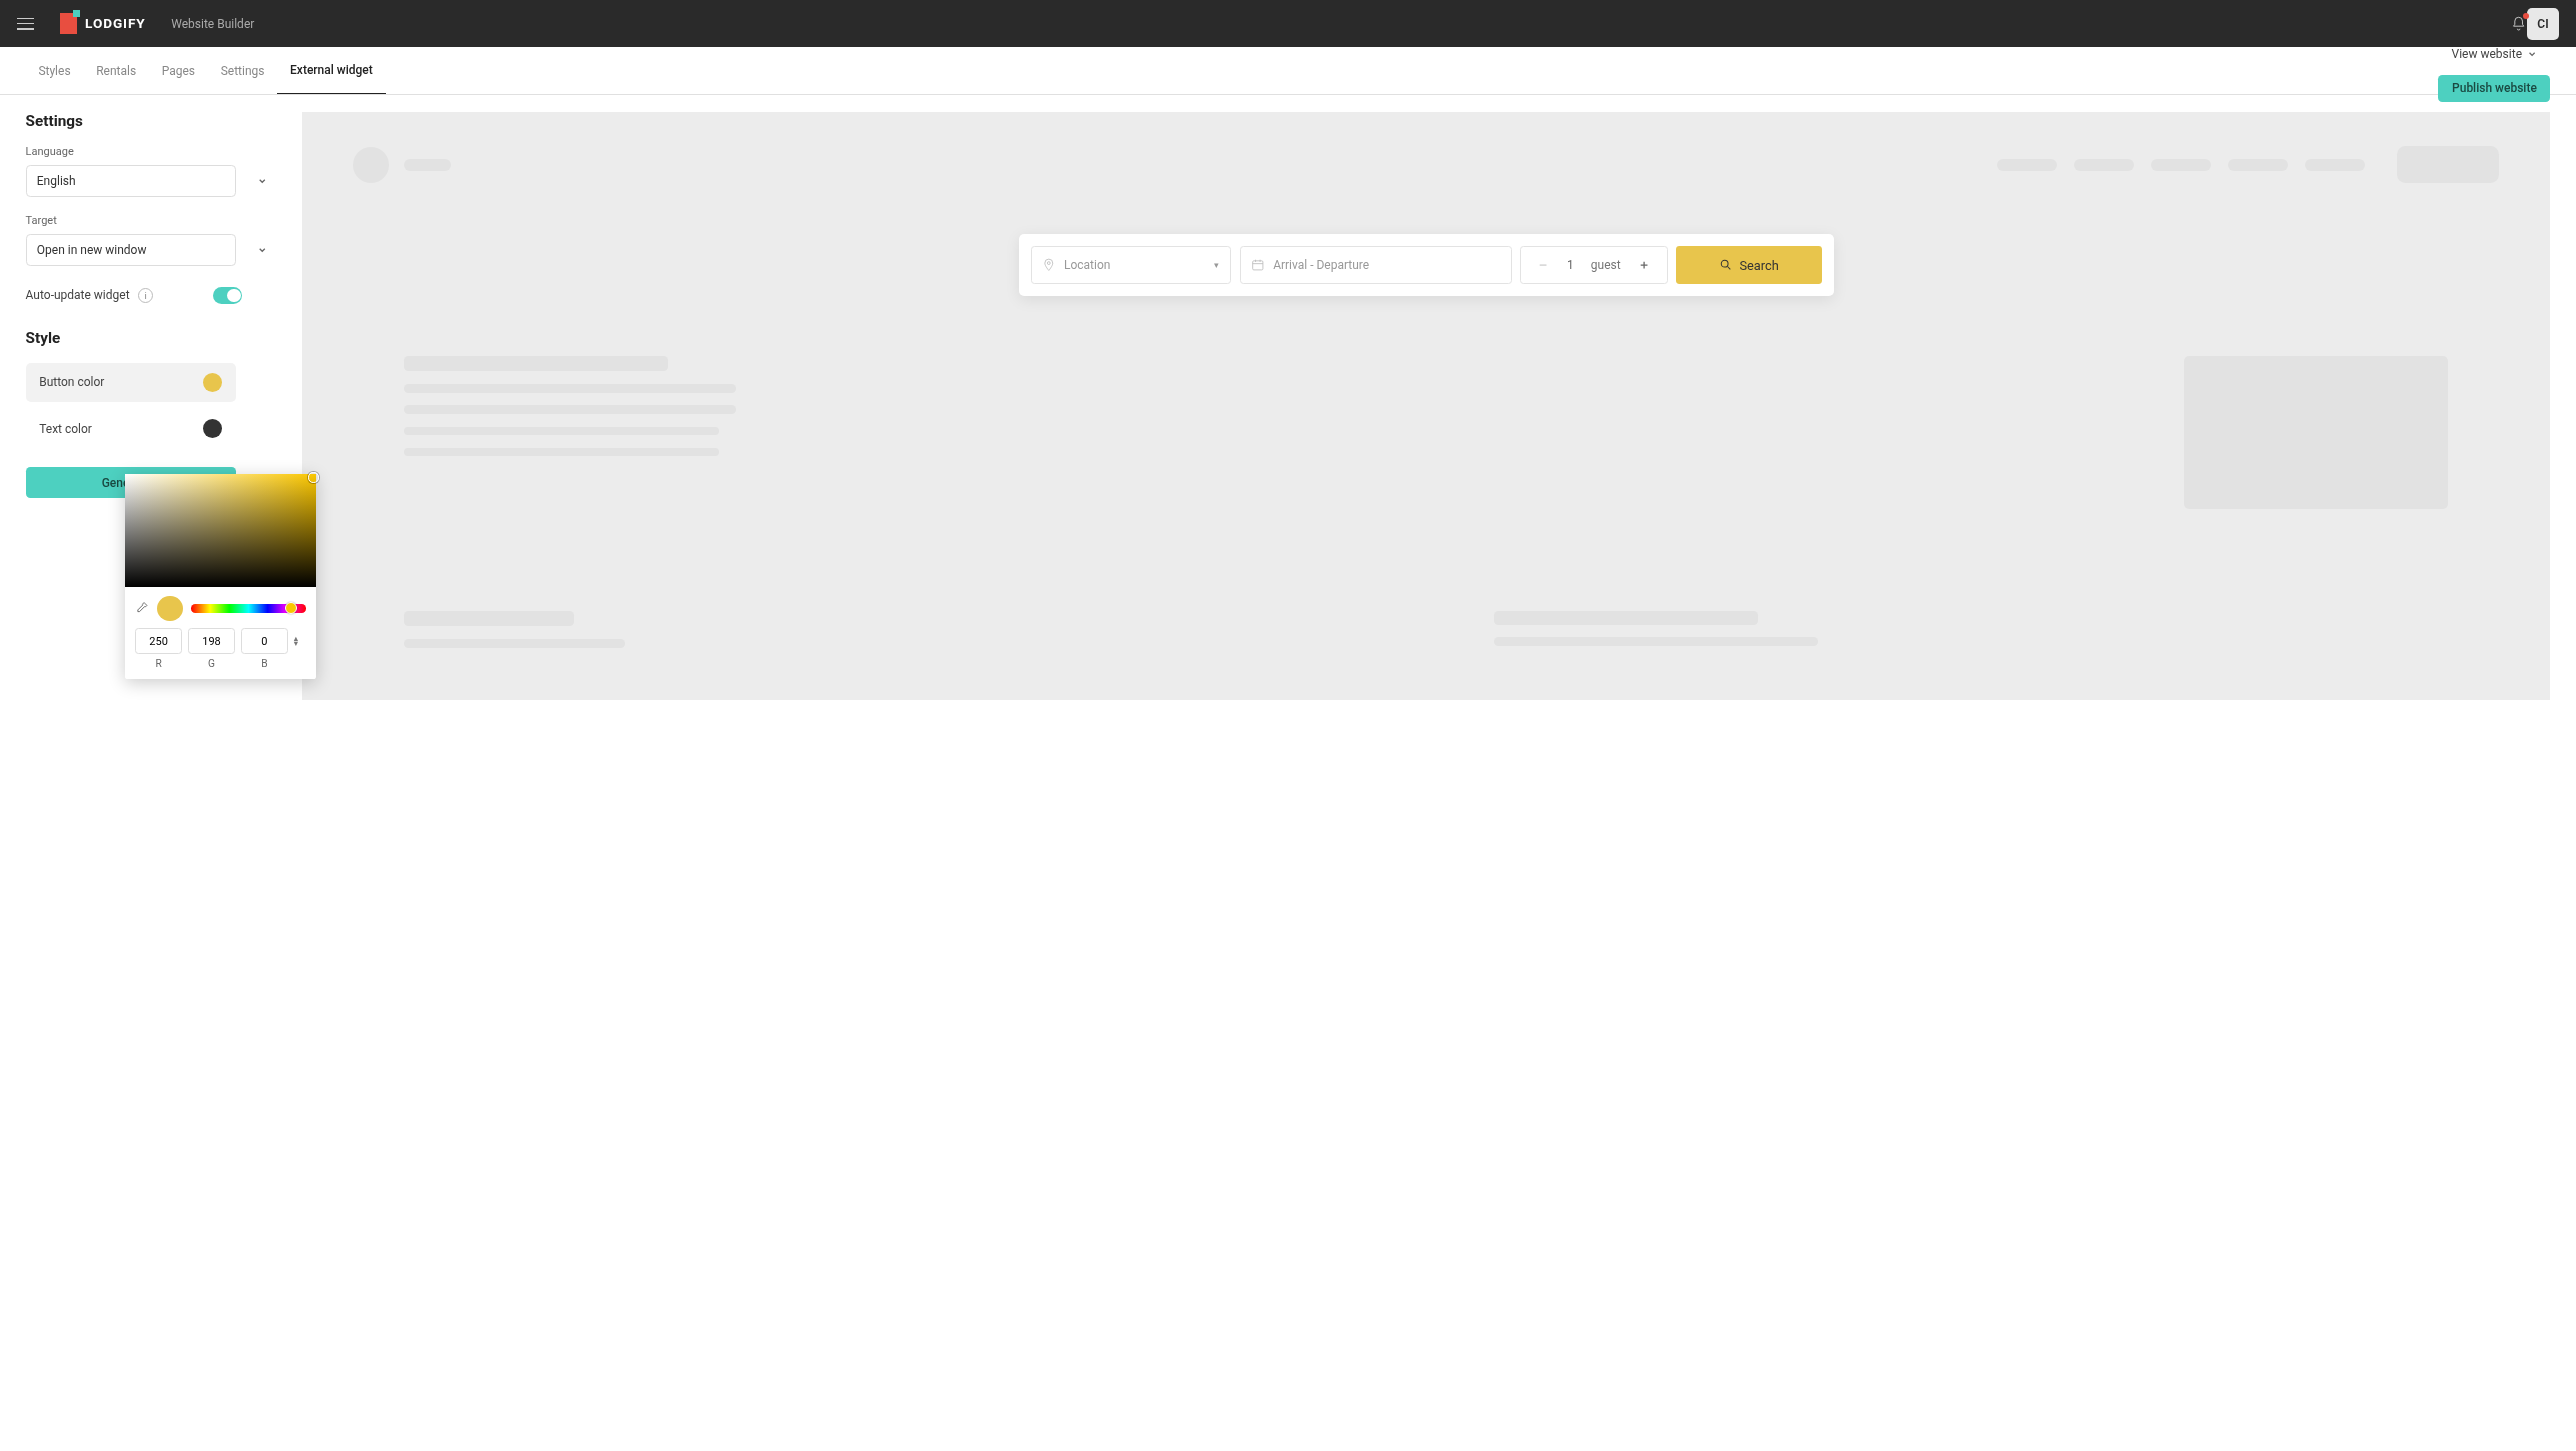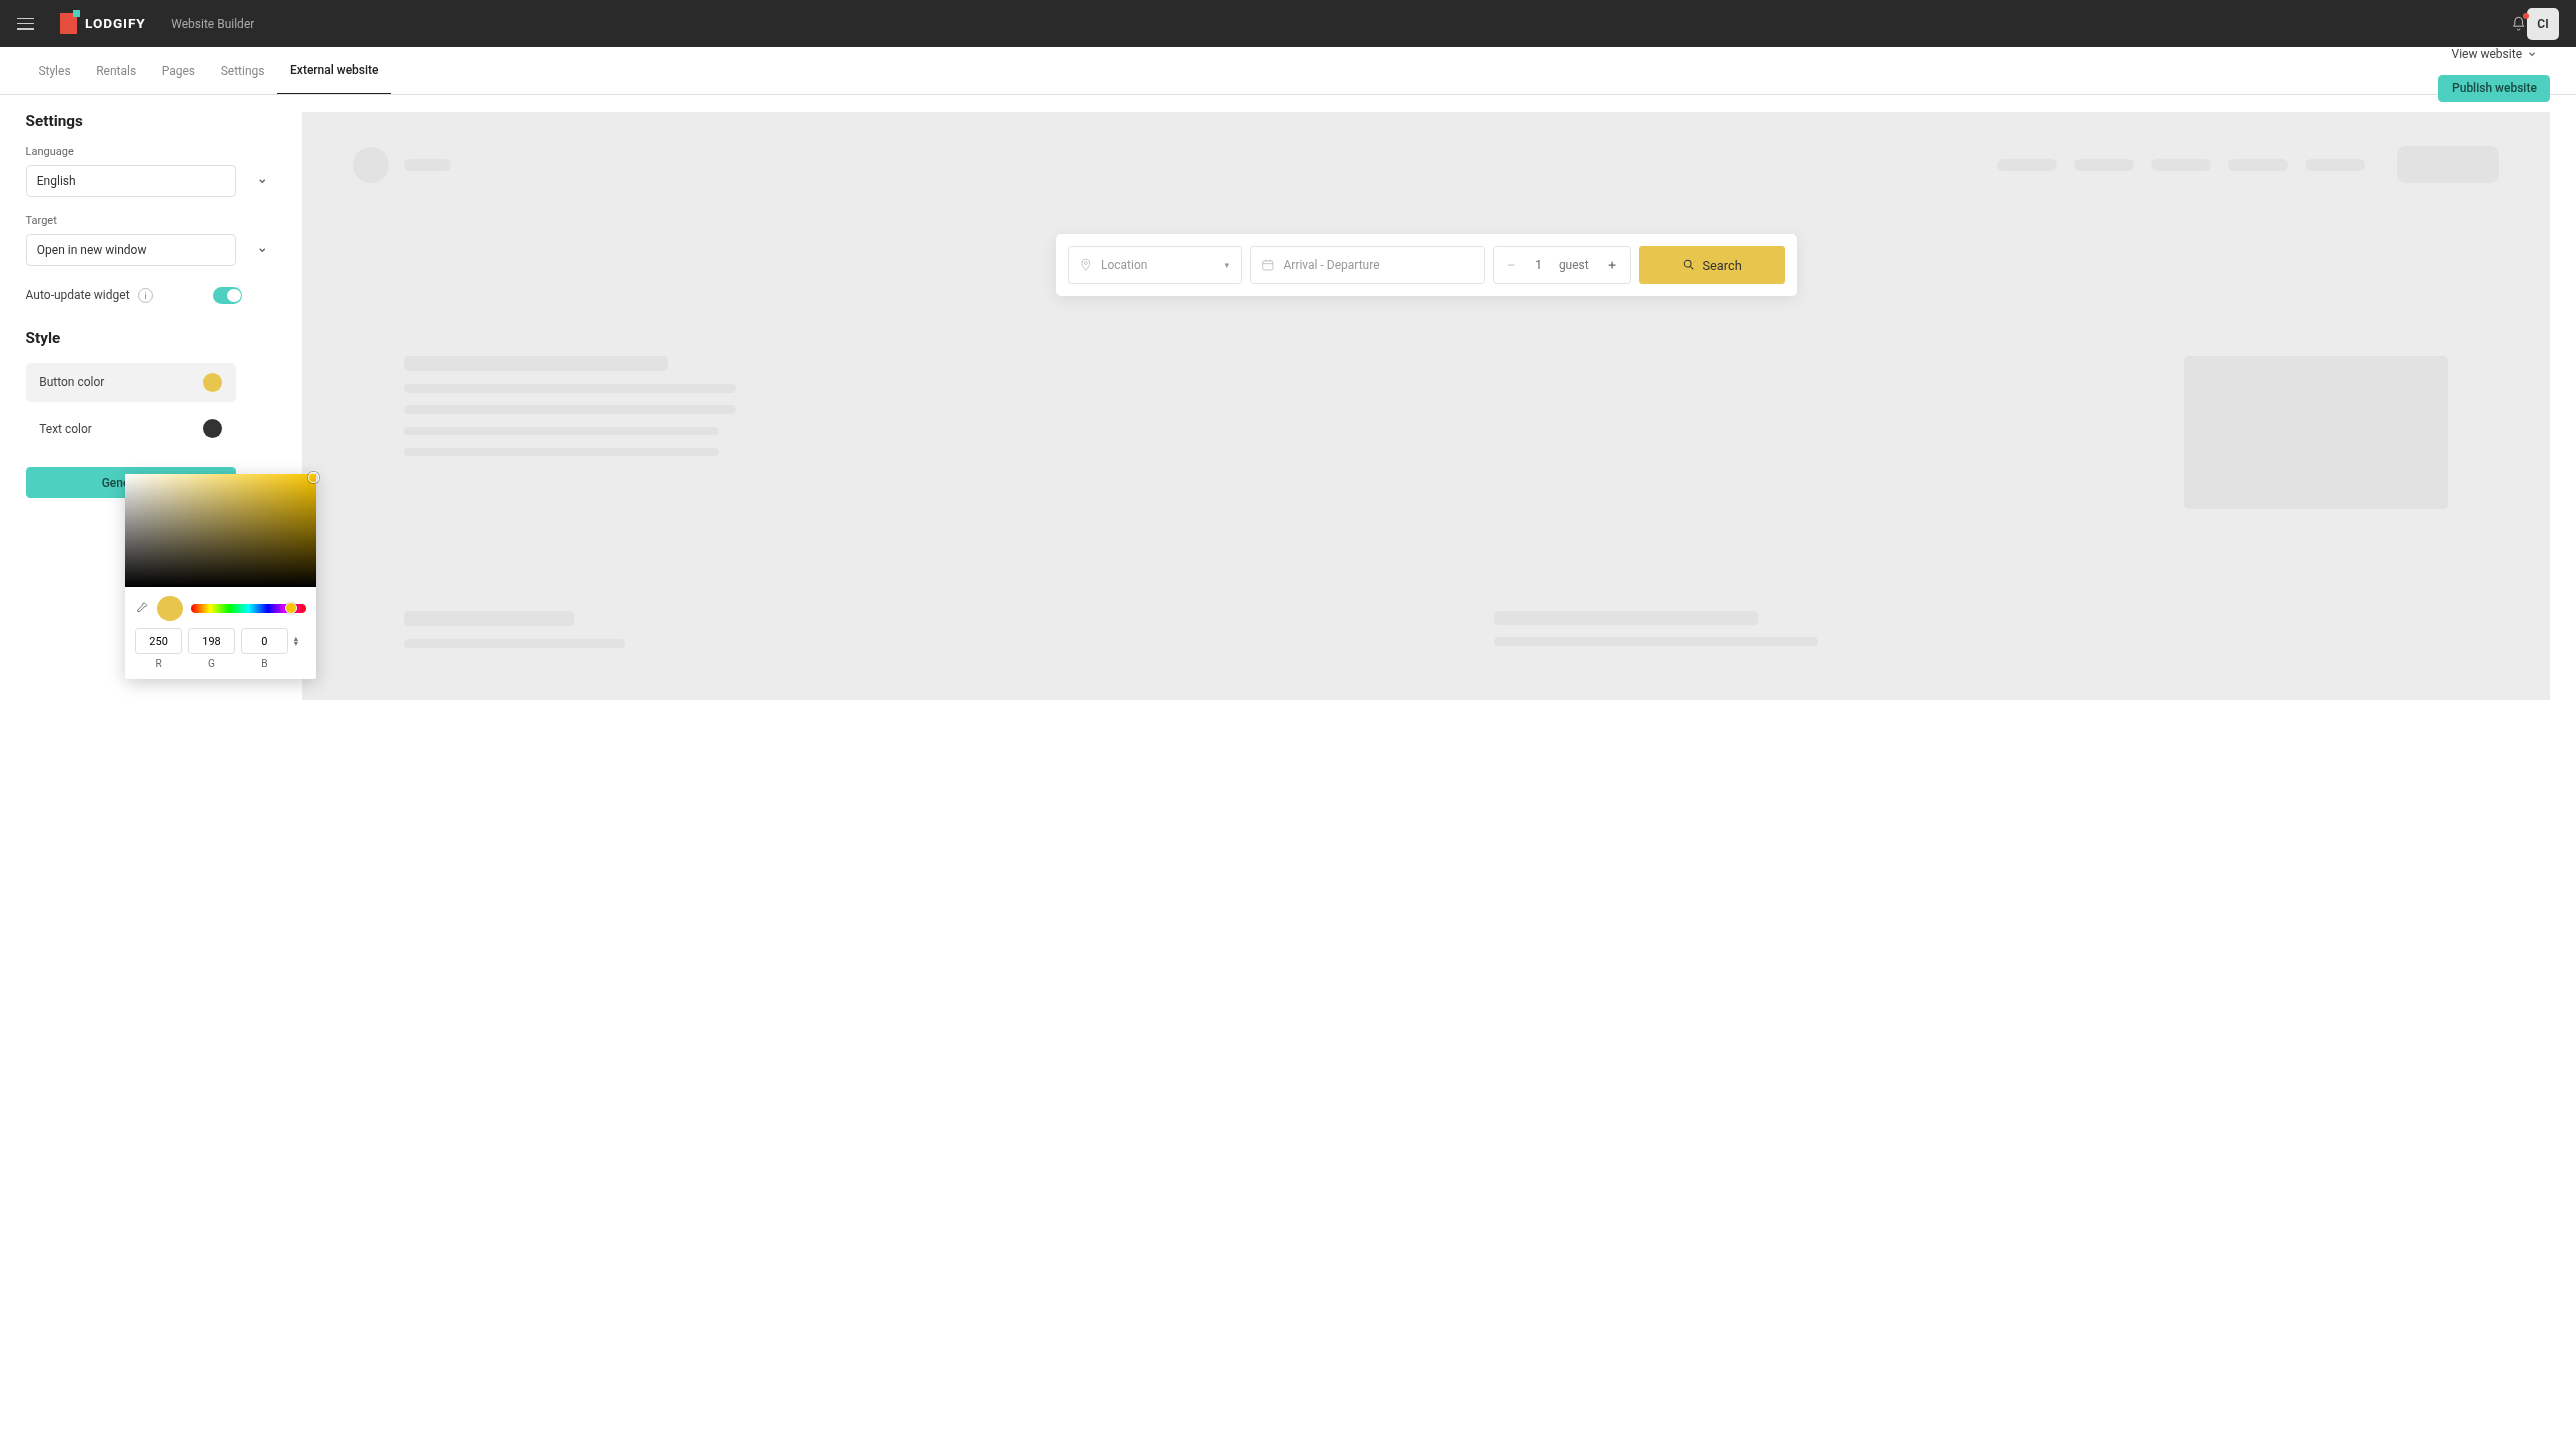--- a/index.html
+++ b/index.html
@@ -78,21 +78,21 @@
 .mode-arrows { width: 12px; cursor: pointer; font-size: 8.5px; color: #777; line-height: 5.1px; }
 
 
 .preview-canvas { background: #ececec; border-radius: 0; height: 588px; position: relative; padding: 34px 51px; }
 .skel-header { display: flex; align-items: center; gap: 15.3px; margin-bottom: 51px; }
 .skel-circle { width: 36px; height: 36px; border-radius: 50%; background: #e2e2e2; }
 .skel-bar { height: 12px; background: #e2e2e2; border-radius: 6px; }
 .skel-nav { display: flex; gap: 17px; margin-left: auto; }
 .skel-cta { width: 102px; height: 37px; background: #e2e2e2; border-radius: 8.5px; margin-left: 17px; }
 
-.search-card { background: #fff; border-radius: 5.1px; box-shadow: 0 3.4px 15.3px rgba(0,0,0,.08); padding: 12px; display: flex; gap: 8.5px; width: 741px; margin: 0 auto 60px; }
+.search-card { background: #fff; border-radius: 5.1px; box-shadow: 0 3.4px 15.3px rgba(0,0,0,.08); padding: 12px; display: flex; gap: 8.5px; width: 815px; margin: 0 auto 60px; }
 .search-field { flex: 1; height: 38px; border: 0.9px solid #e3e3e3; border-radius: 3.4px; display: flex; align-items: center; padding: 0 10.2px; gap: 8.5px; color: #999; font-size: 12px; }
 .search-field.dates { flex: 1.4; }
 .search-field.guests { flex: 0.7; justify-content: center; gap: 17px; }
 .guest-op { width: 13.6px; height: 13.6px; cursor: pointer; color: #aaa; display:flex; align-items:center; justify-content:center; }
 .search-btn { background: #e8c54c; color: #333; border: none; border-radius: 3.4px; padding: 0 43px; font-size: 12.8px; display: flex; align-items: center; gap: 6.8px; cursor: pointer; }
 .loc-chev { margin-left: auto; font-size: 7.7px; color: #999; }
 
 .skel-body { display: flex; gap: 77px; }
 .skel-left { flex: 1; }
 .skel-right { width: 264px; height: 153px; background: #e2e2e2; border-radius: 5.1px; }
@@ -127,21 +127,21 @@
     </div>
     <div class="avatar">CI</div>
   </div>
 </div>
 
 <div class="tab-bar">
   <div class="tab">Styles</div>
   <div class="tab">Rentals</div>
   <div class="tab">Pages</div>
   <div class="tab">Settings</div>
-  <div class="tab active">External website</div>
+  <div class="tab active">External widget</div>
   <div class="tab-right">
     <div class="view-website">
       <span>View website</span>
       <svg width="10.2" height="10.2" viewBox="0 0 12 12">
           <path d="M3 4.5L6 7.5 9 4.5" stroke="#666" fill="none" stroke-width="1.5"></path>
         </svg>
     </div>
     <button class="publish-btn">Publish website</button>
   </div>
 </div>

